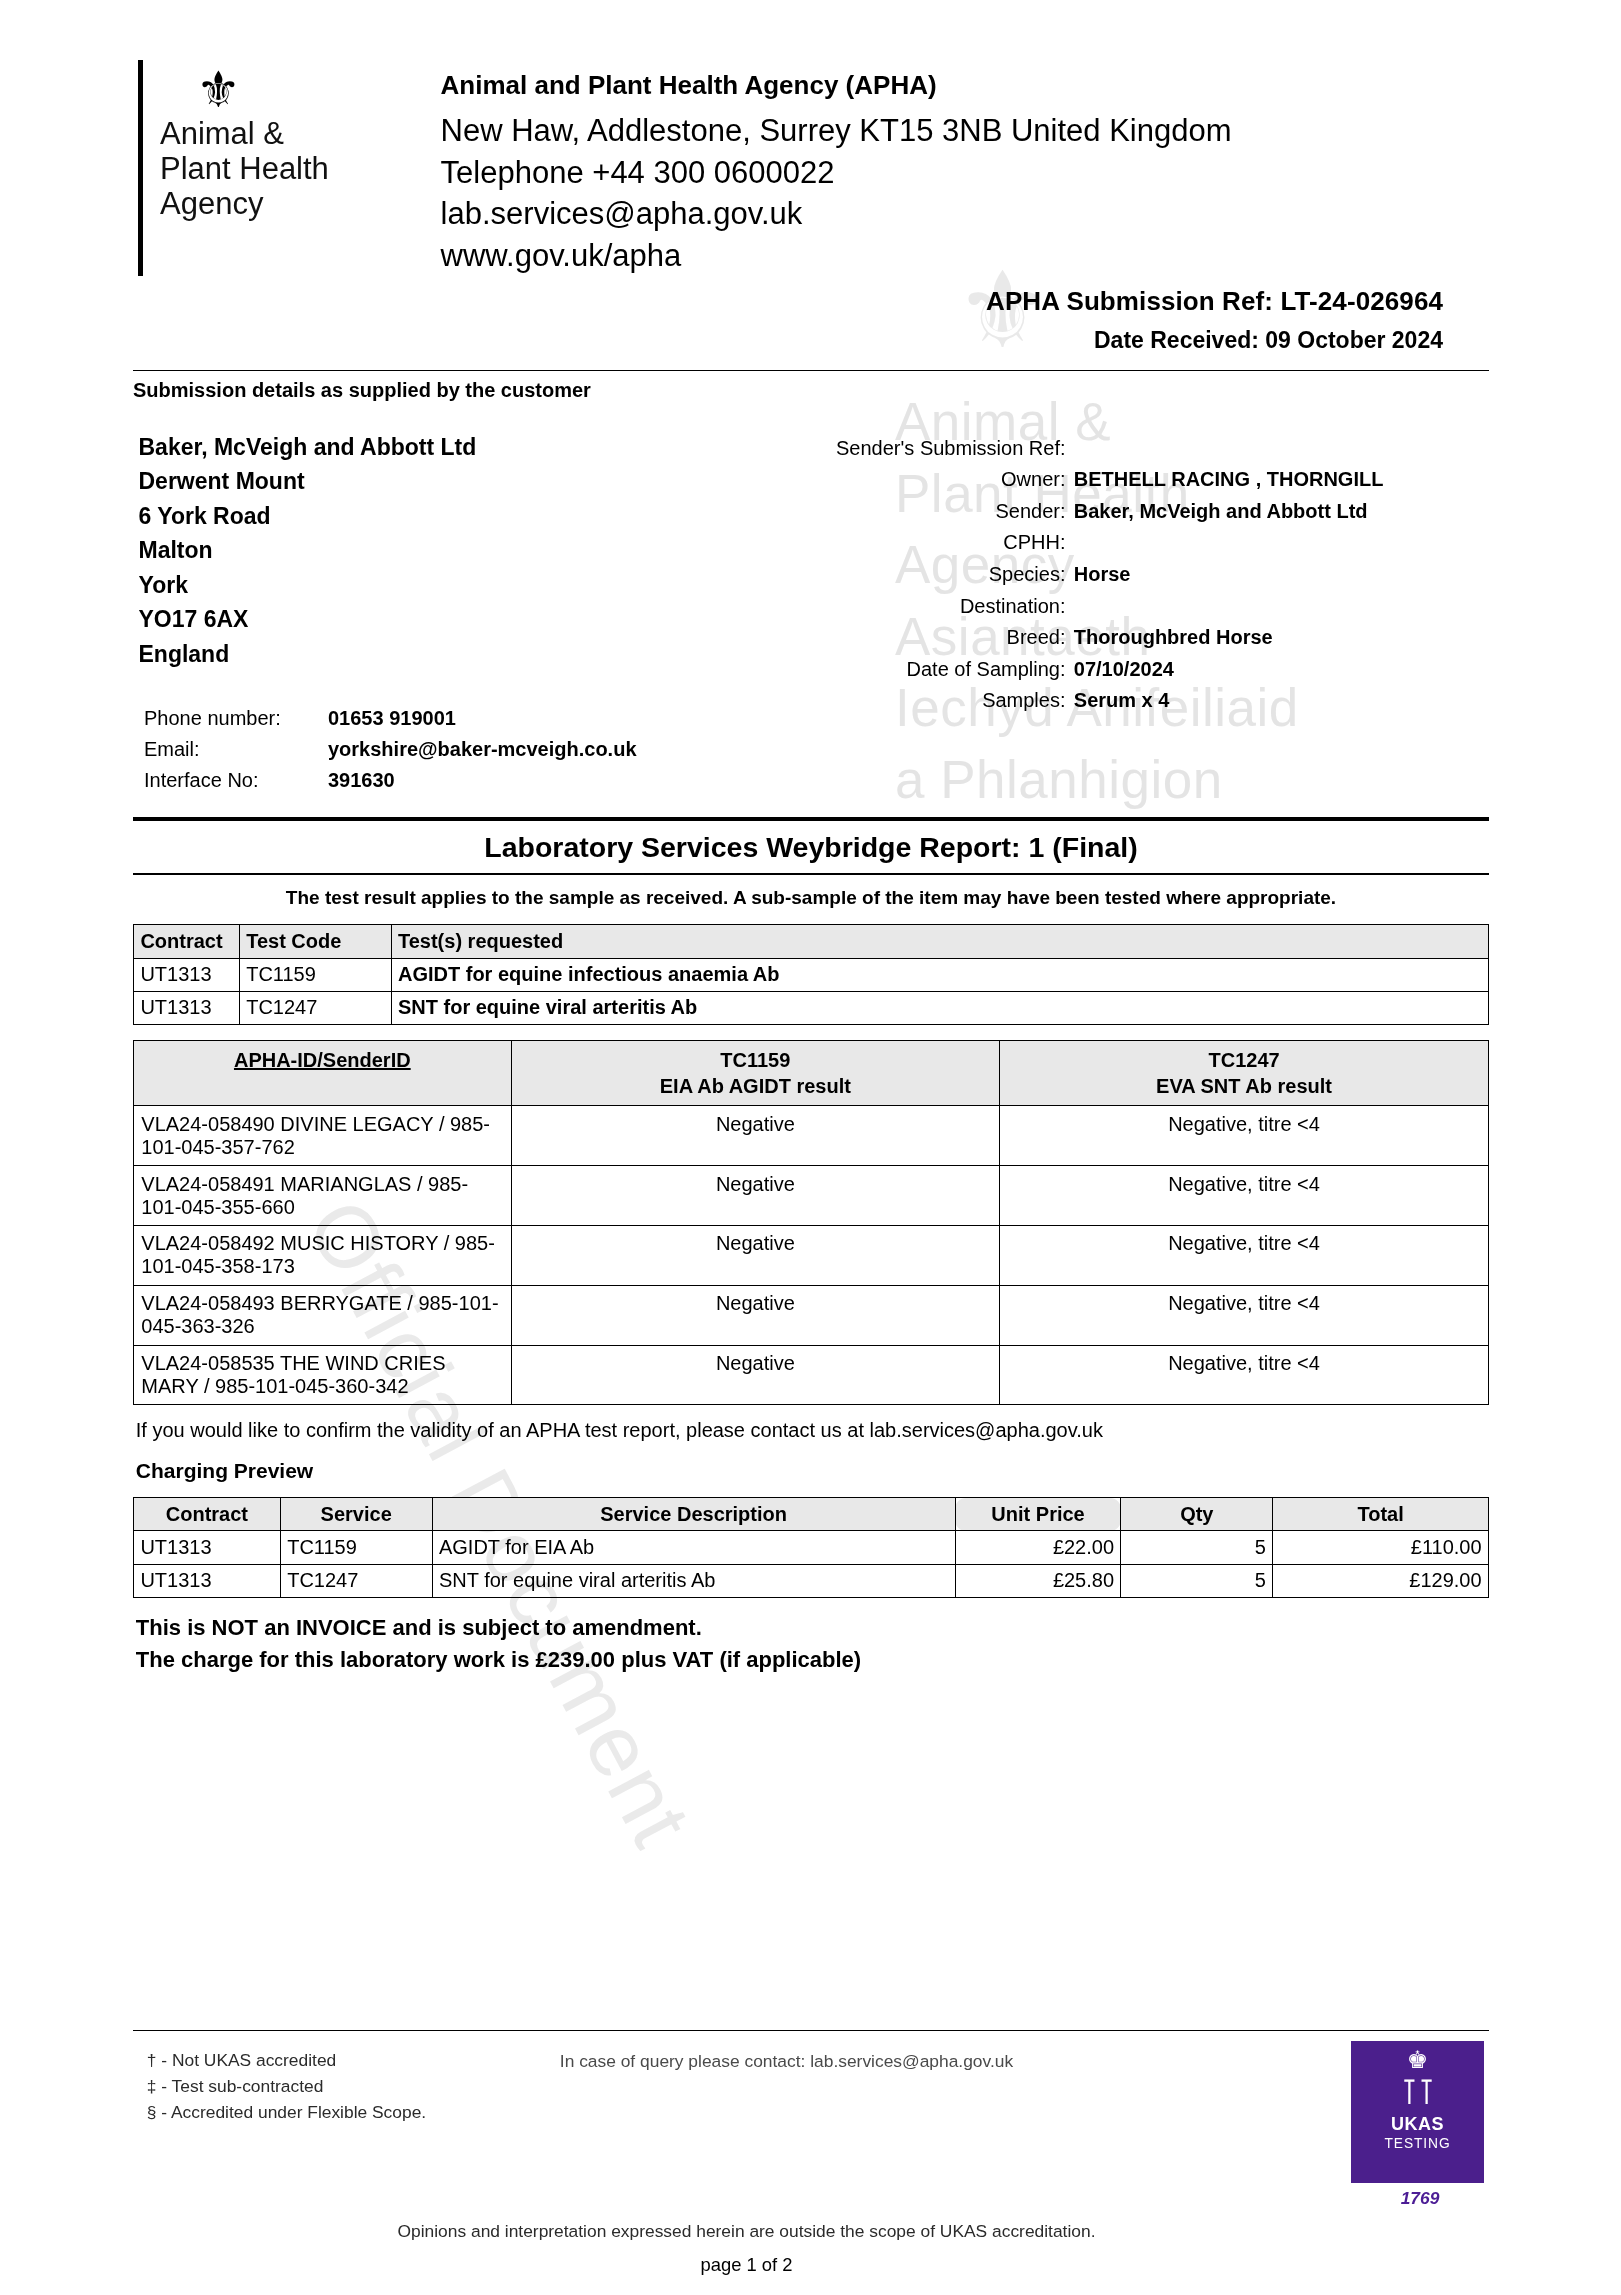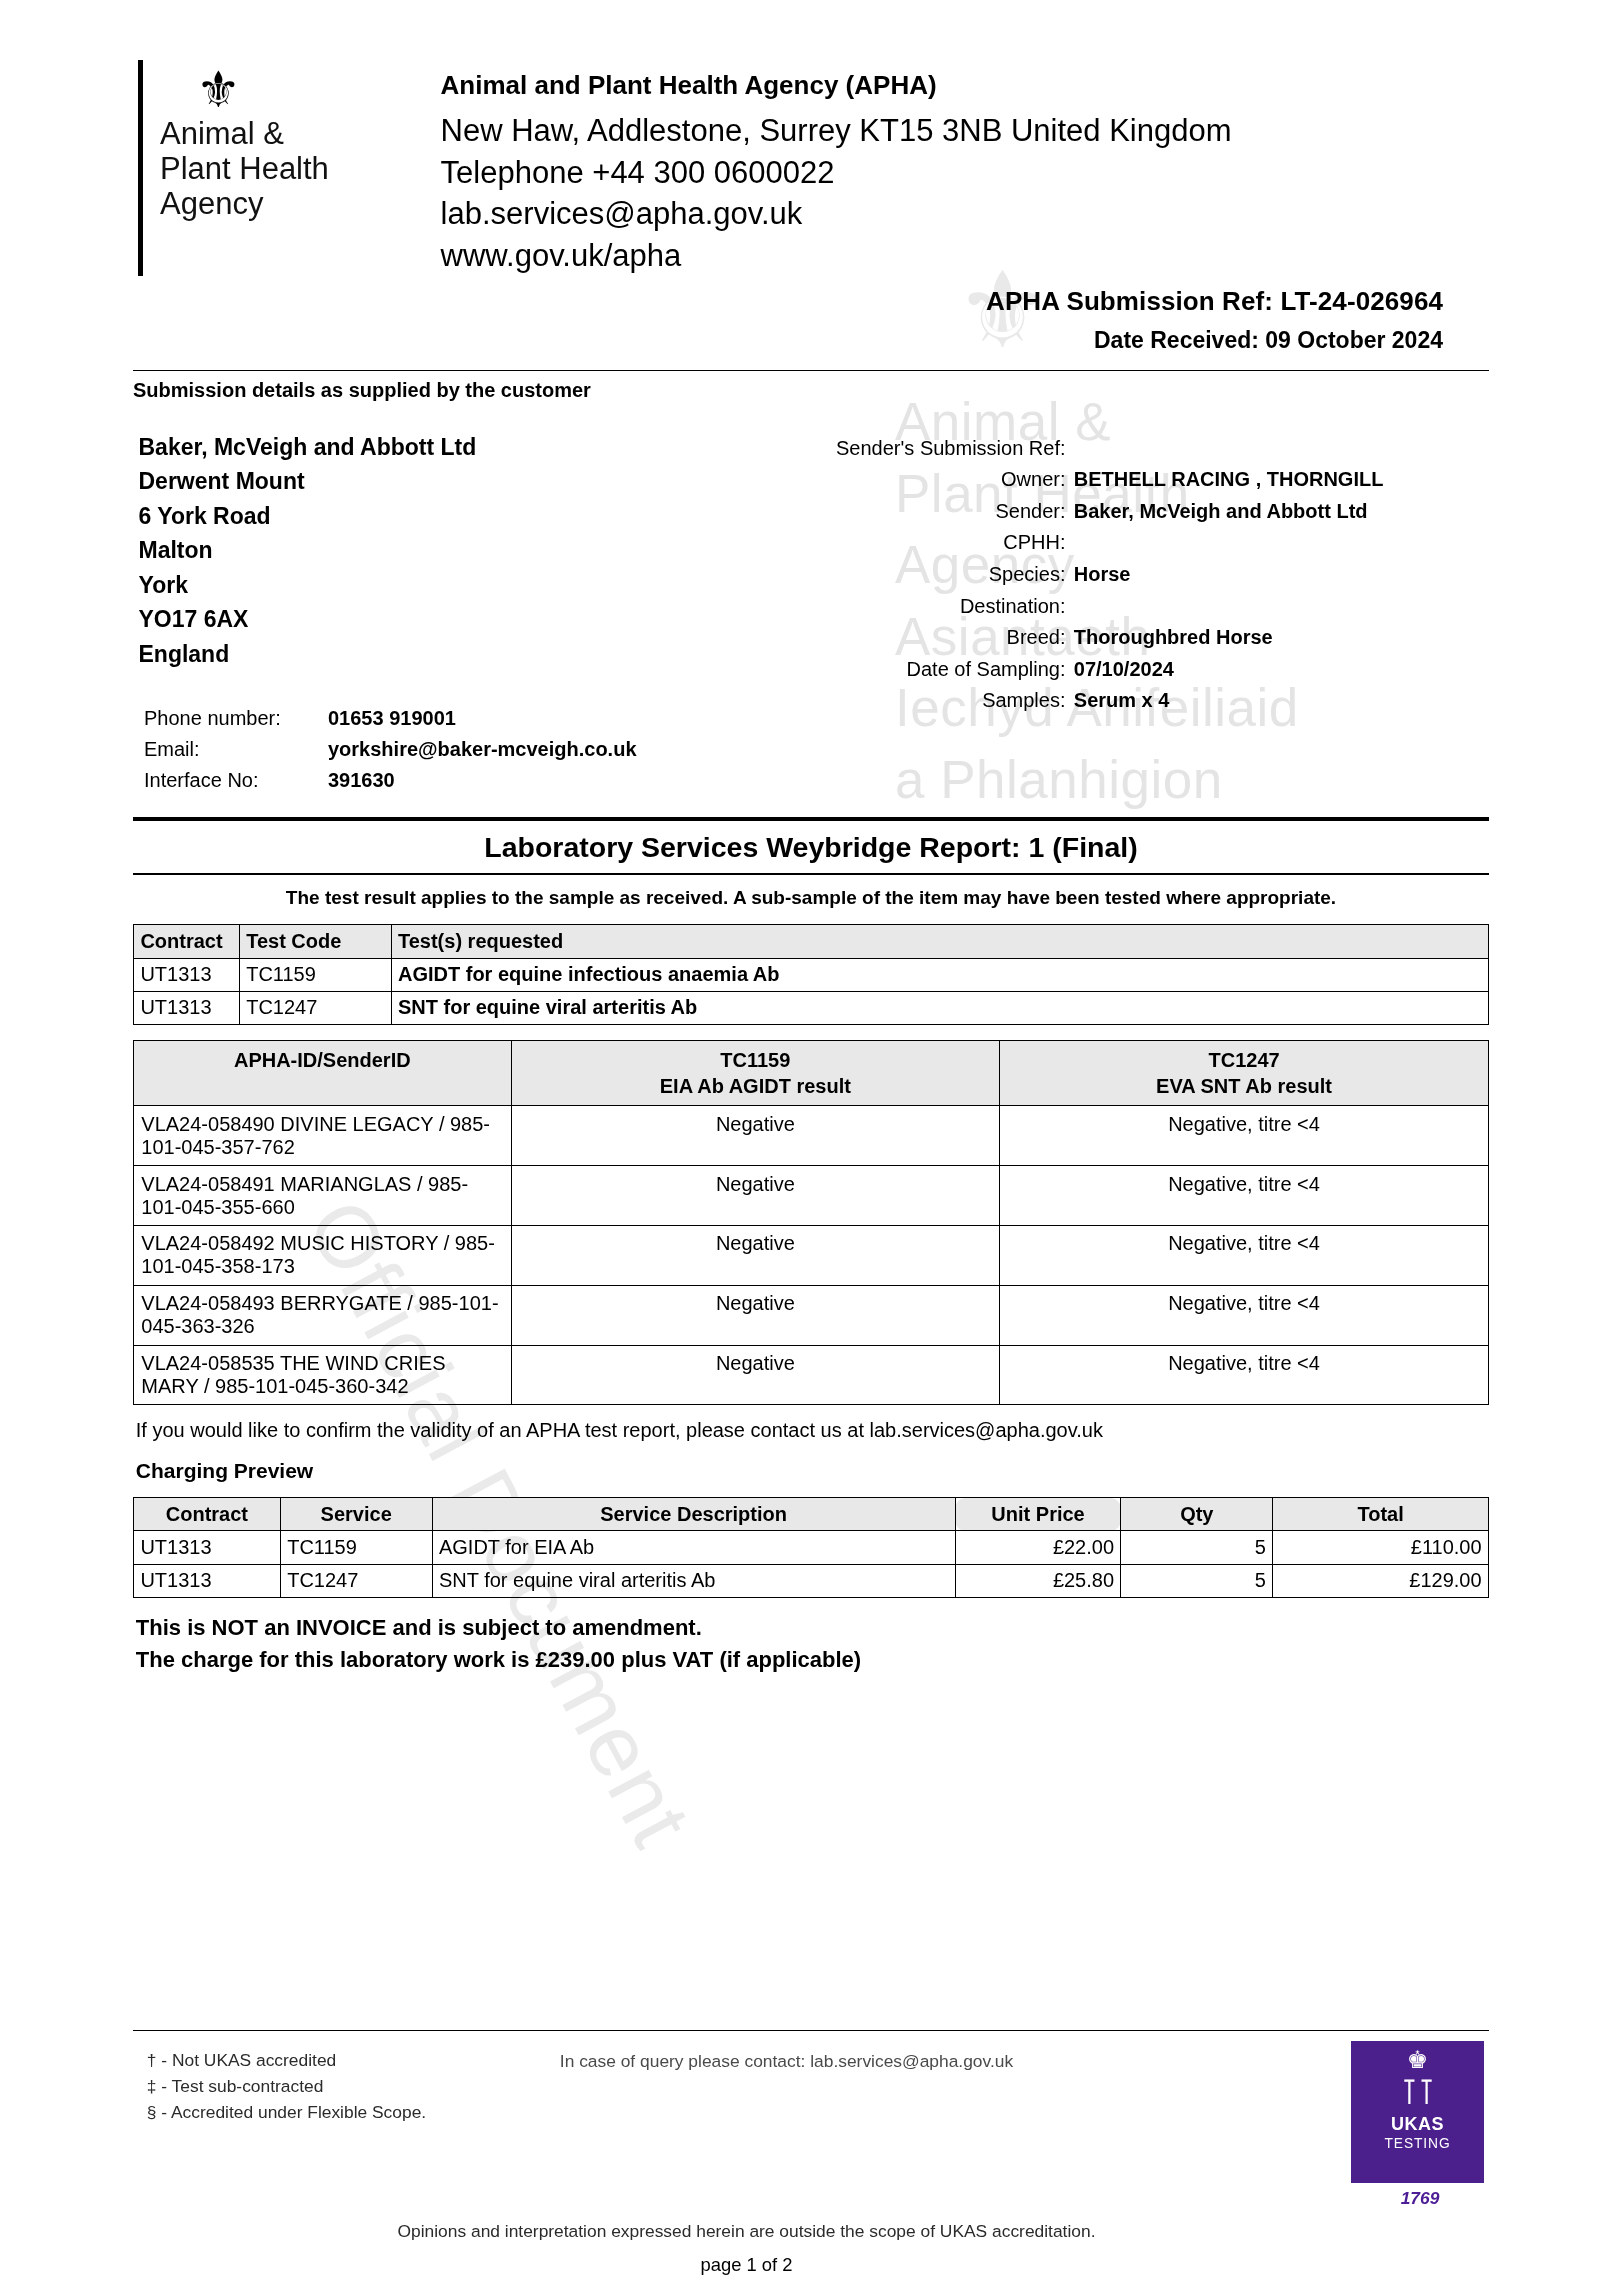--- a/index.html
+++ b/index.html
@@ -220,21 +220,21 @@
 
   .tbl-results th {
     background: #e8e8e8;
     text-align: center;
     font-weight: bold;
     line-height: 1.3;
     padding: 6.4px 4.6px;
   }
   .tbl-results td { padding: 6.4px 7.3px; }
   .tbl-results td.ctr { text-align: center; }
-  .res-id { width: 386px; }
+  .res-id { width: 386px; text-decoration: underline; }
   .res-col { width: 510px; }
 
   .confirm-line {
     font-size: 20px;
     margin-top: 13.8px;
     padding-left: 2.8px;
   }
   .charging-head {
     font-size: 21px;
     font-weight: bold;

